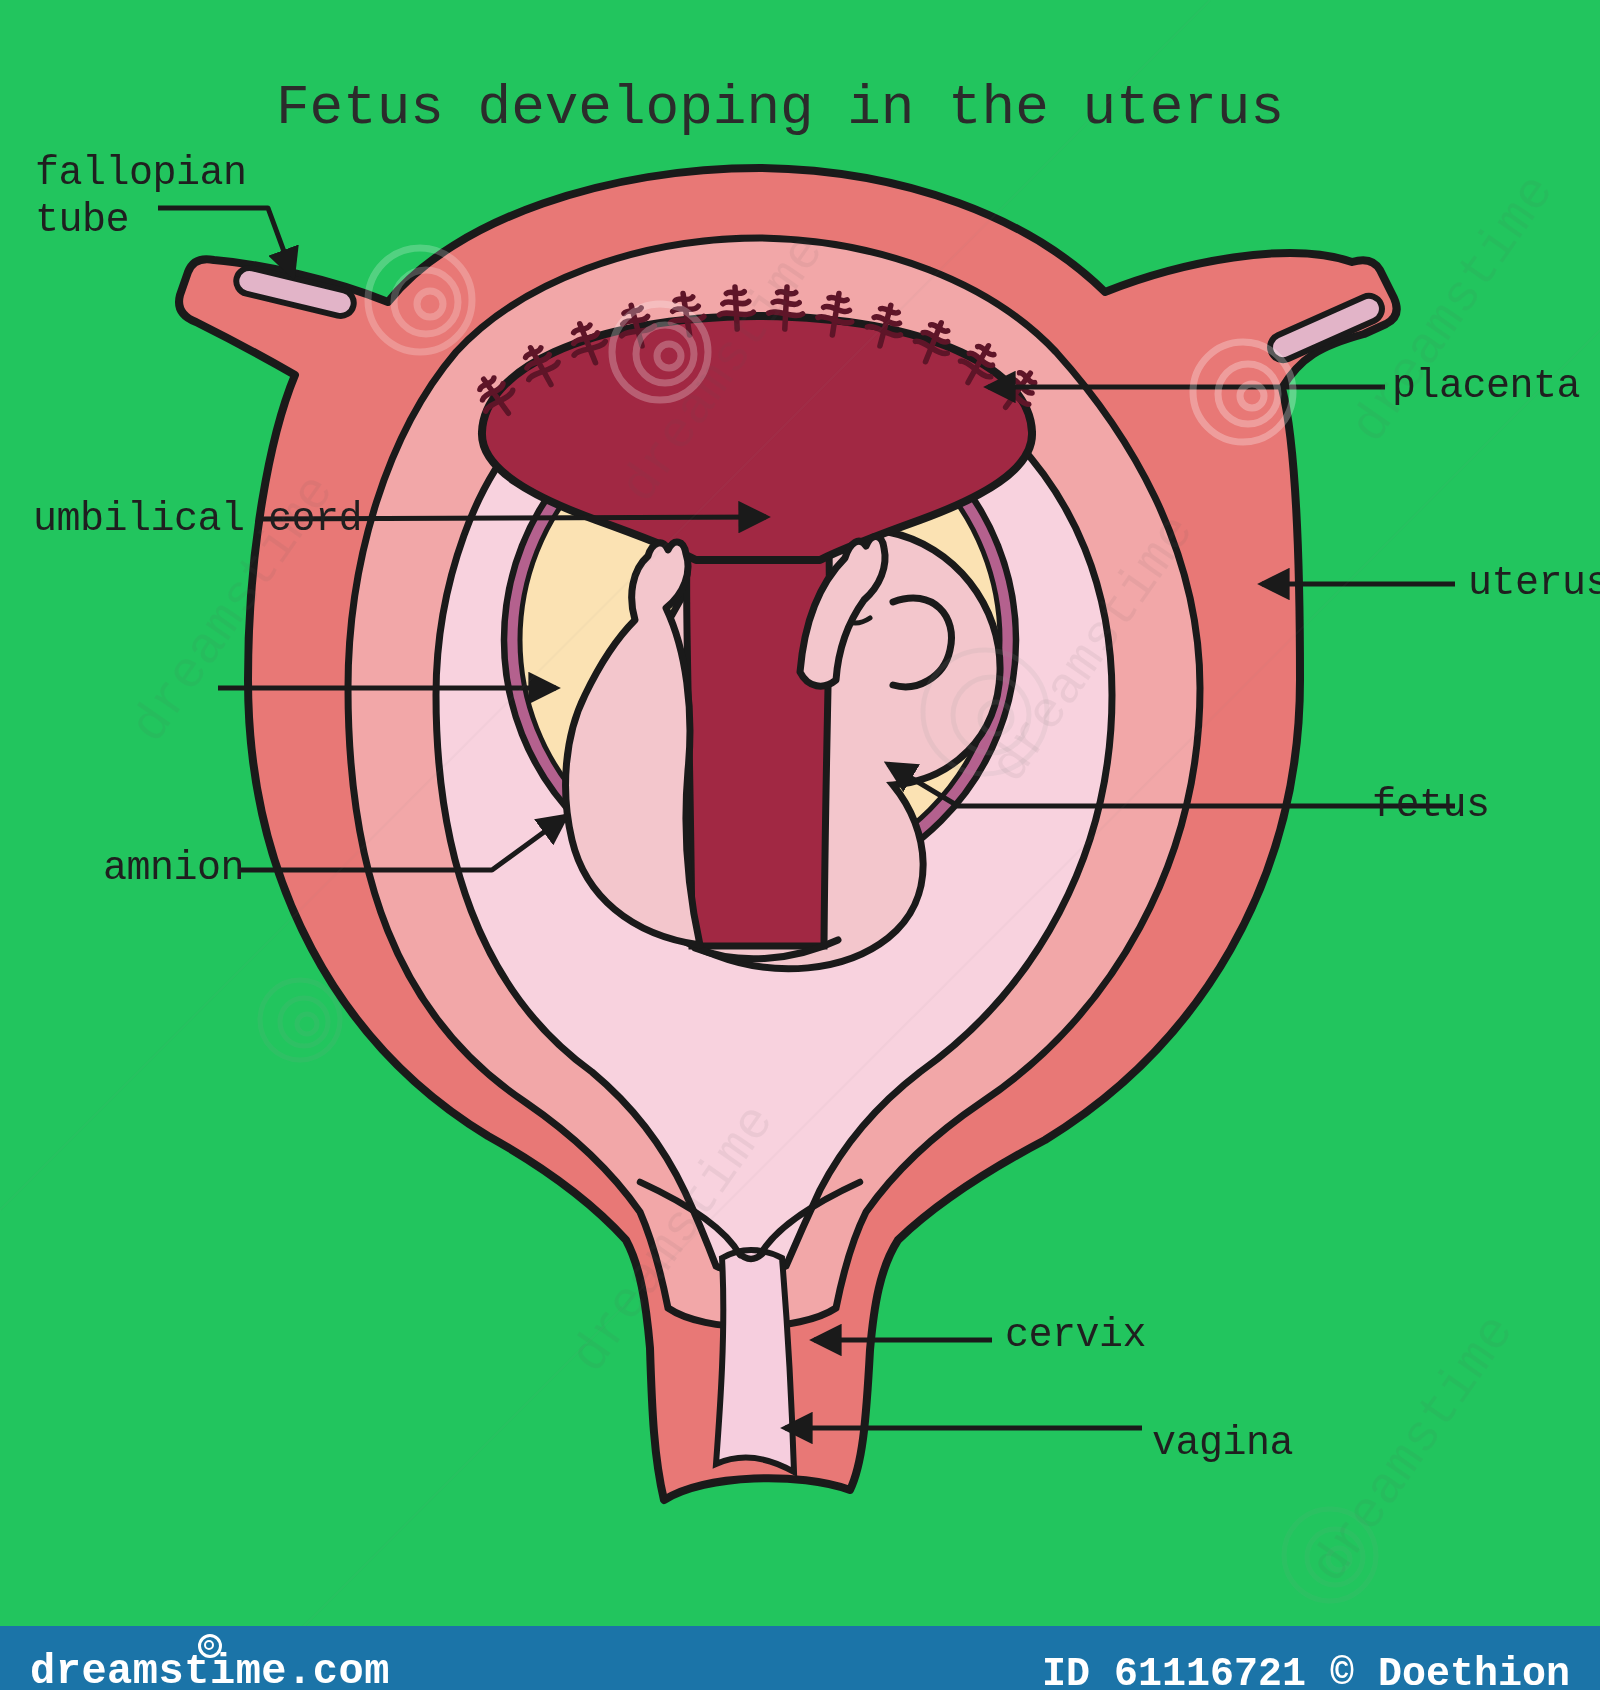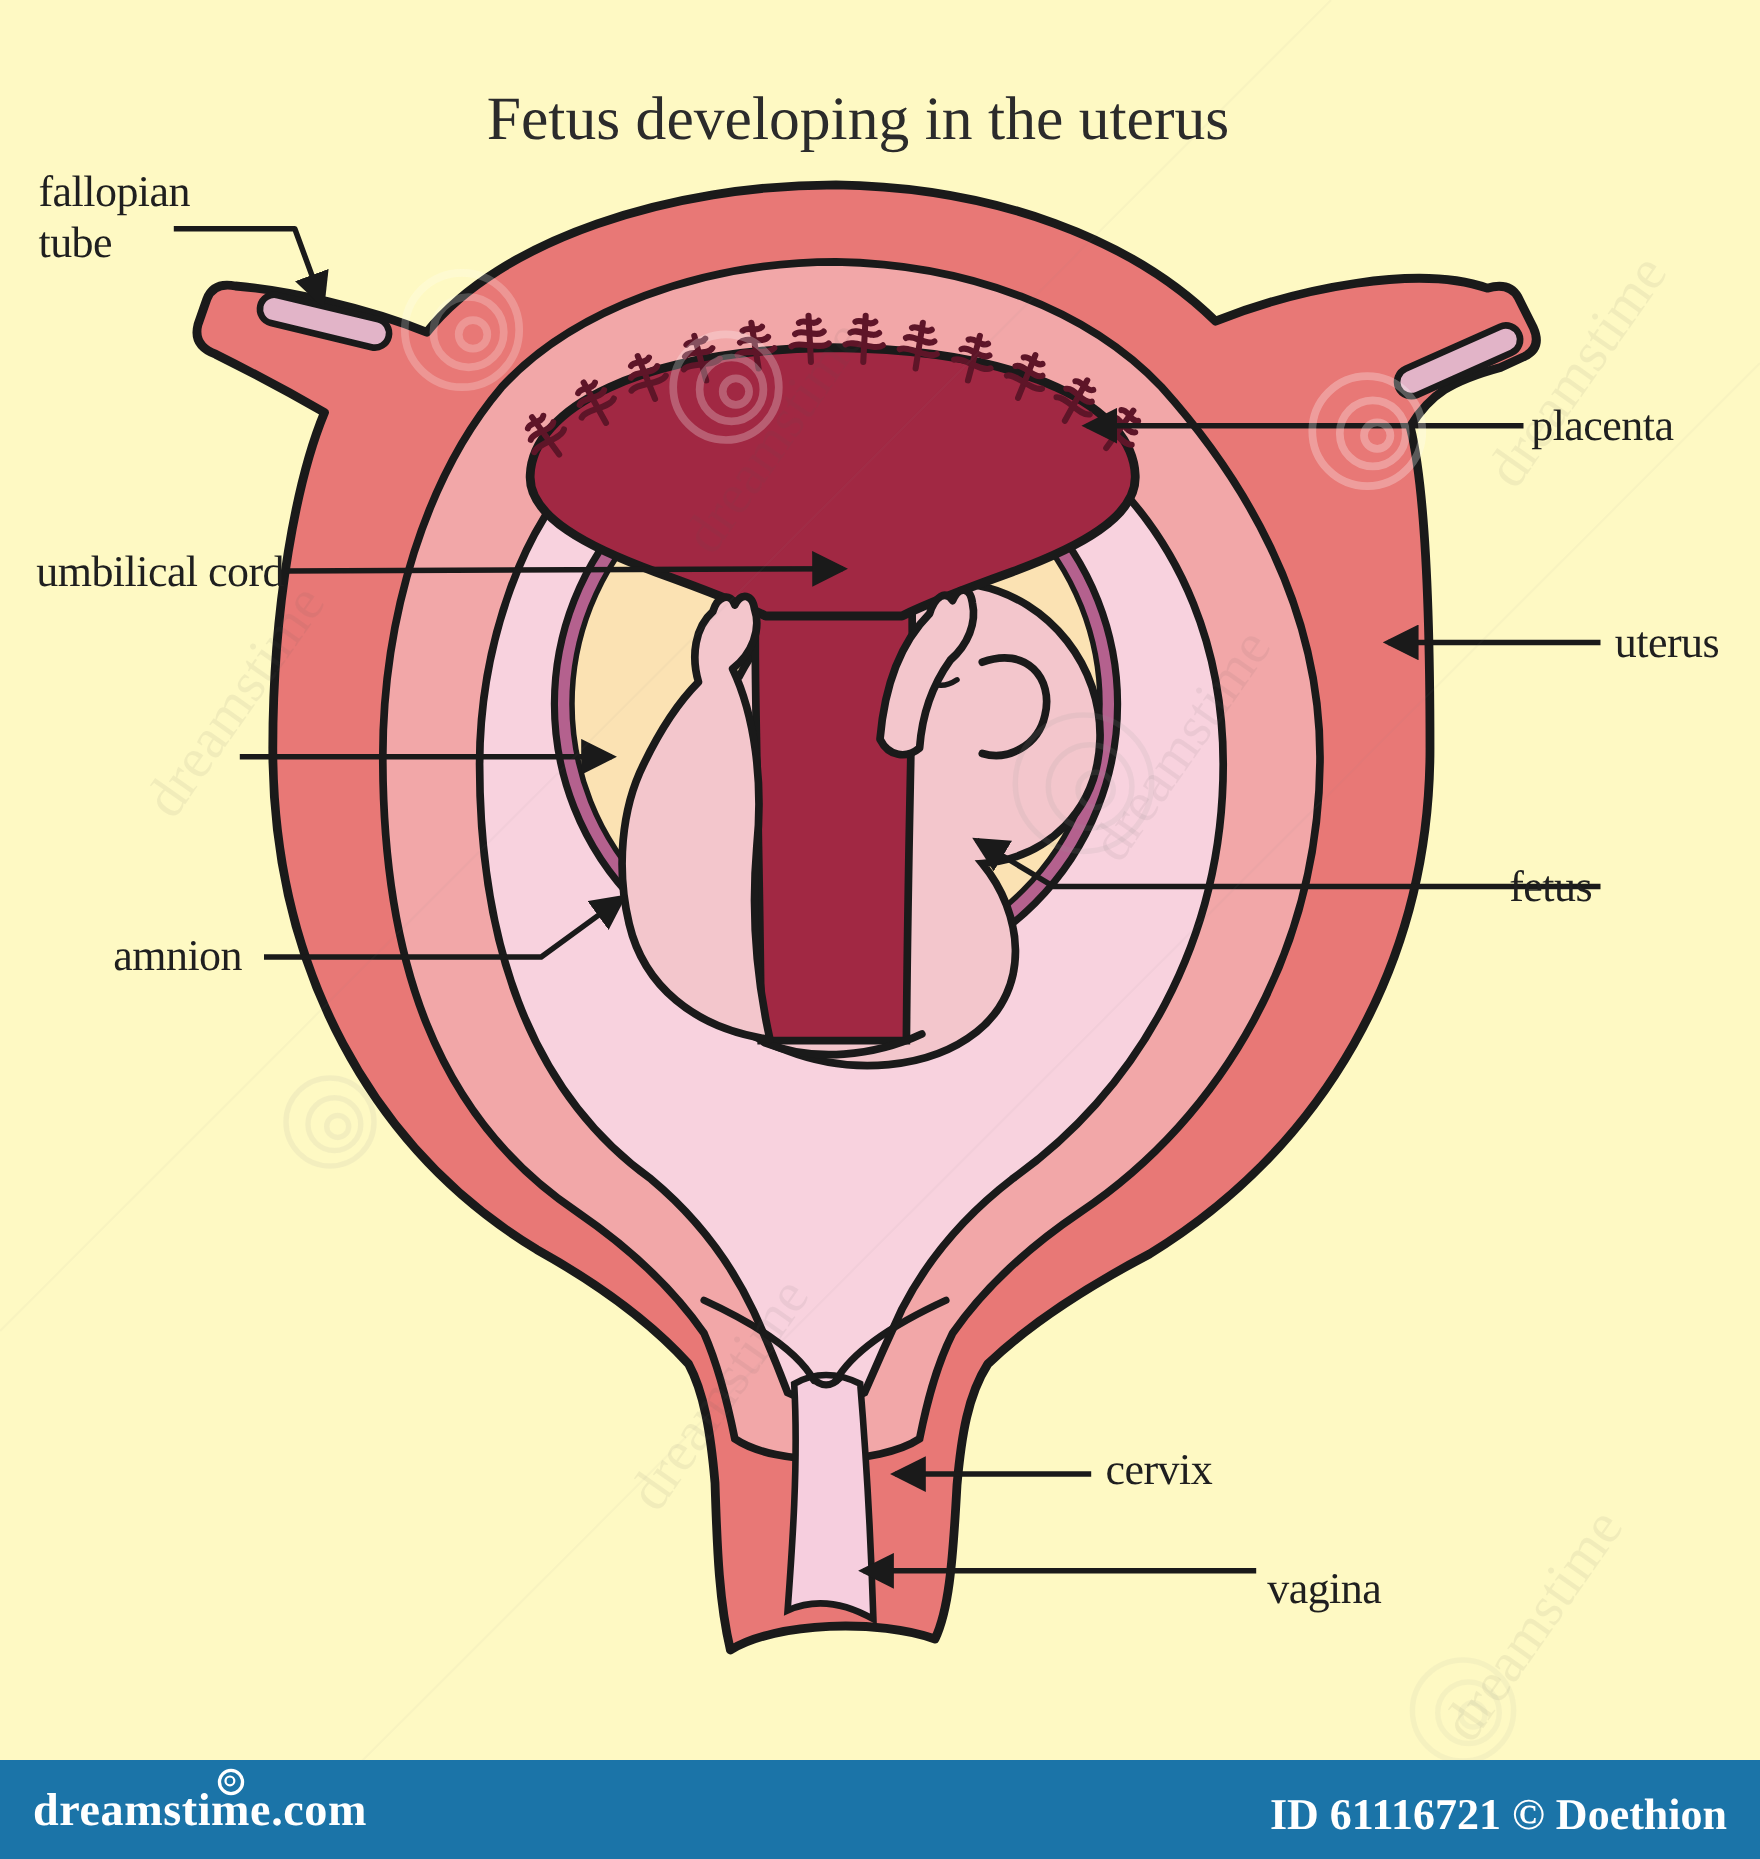--- a/index.html
+++ b/index.html
@@ -1,35 +1,35 @@
 <!DOCTYPE html>
 <html><head>
 <meta charset="utf-8">
 <style>
   html,body{margin:0;padding:0;background:#ffffff;}
   #canvas{
     position:relative;width:1600px;height:1690px;overflow:hidden;
-    font-family:Liberation Serif, serif;background:#fef9c3;
+    font-family:Liberation Mono, monospace;background:#22c55e;
   }
   .title{
     position:absolute;left:0;top:76px;width:1560px;text-align:center;
     font-size:56px;color:#2b2b2b;letter-spacing:0px;
   }
   .lbl{
     position:absolute;font-size:40px;color:#1f1f1f;letter-spacing:-0.5px;
     line-height:1.18;white-space:nowrap;
   }
   #art{position:absolute;left:0;top:0;}
   .wm{
     position:absolute;color:#5a5a5a;opacity:0.075;font-size:52px;
     transform:rotate(-55deg);transform-origin:left top;white-space:nowrap;
     pointer-events:none;
   }
   .footer{
-    position:absolute;left:0;bottom:0;width:1600px;height:90px;background:#1b74a8;
+    position:absolute;left:0;bottom:0;width:1600px;height:64px;background:#1b74a8;
   }
   .brand{
     position:absolute;left:30px;top:22px;color:#ffffff;font-size:42px;font-weight:700;
     letter-spacing:0.5px;
   }
   .brand-swirl{
     position:absolute;left:198px;top:8px;width:18px;height:18px;border:3px solid #fff;
     border-radius:50%;
   }
   .brand-swirl:before{

